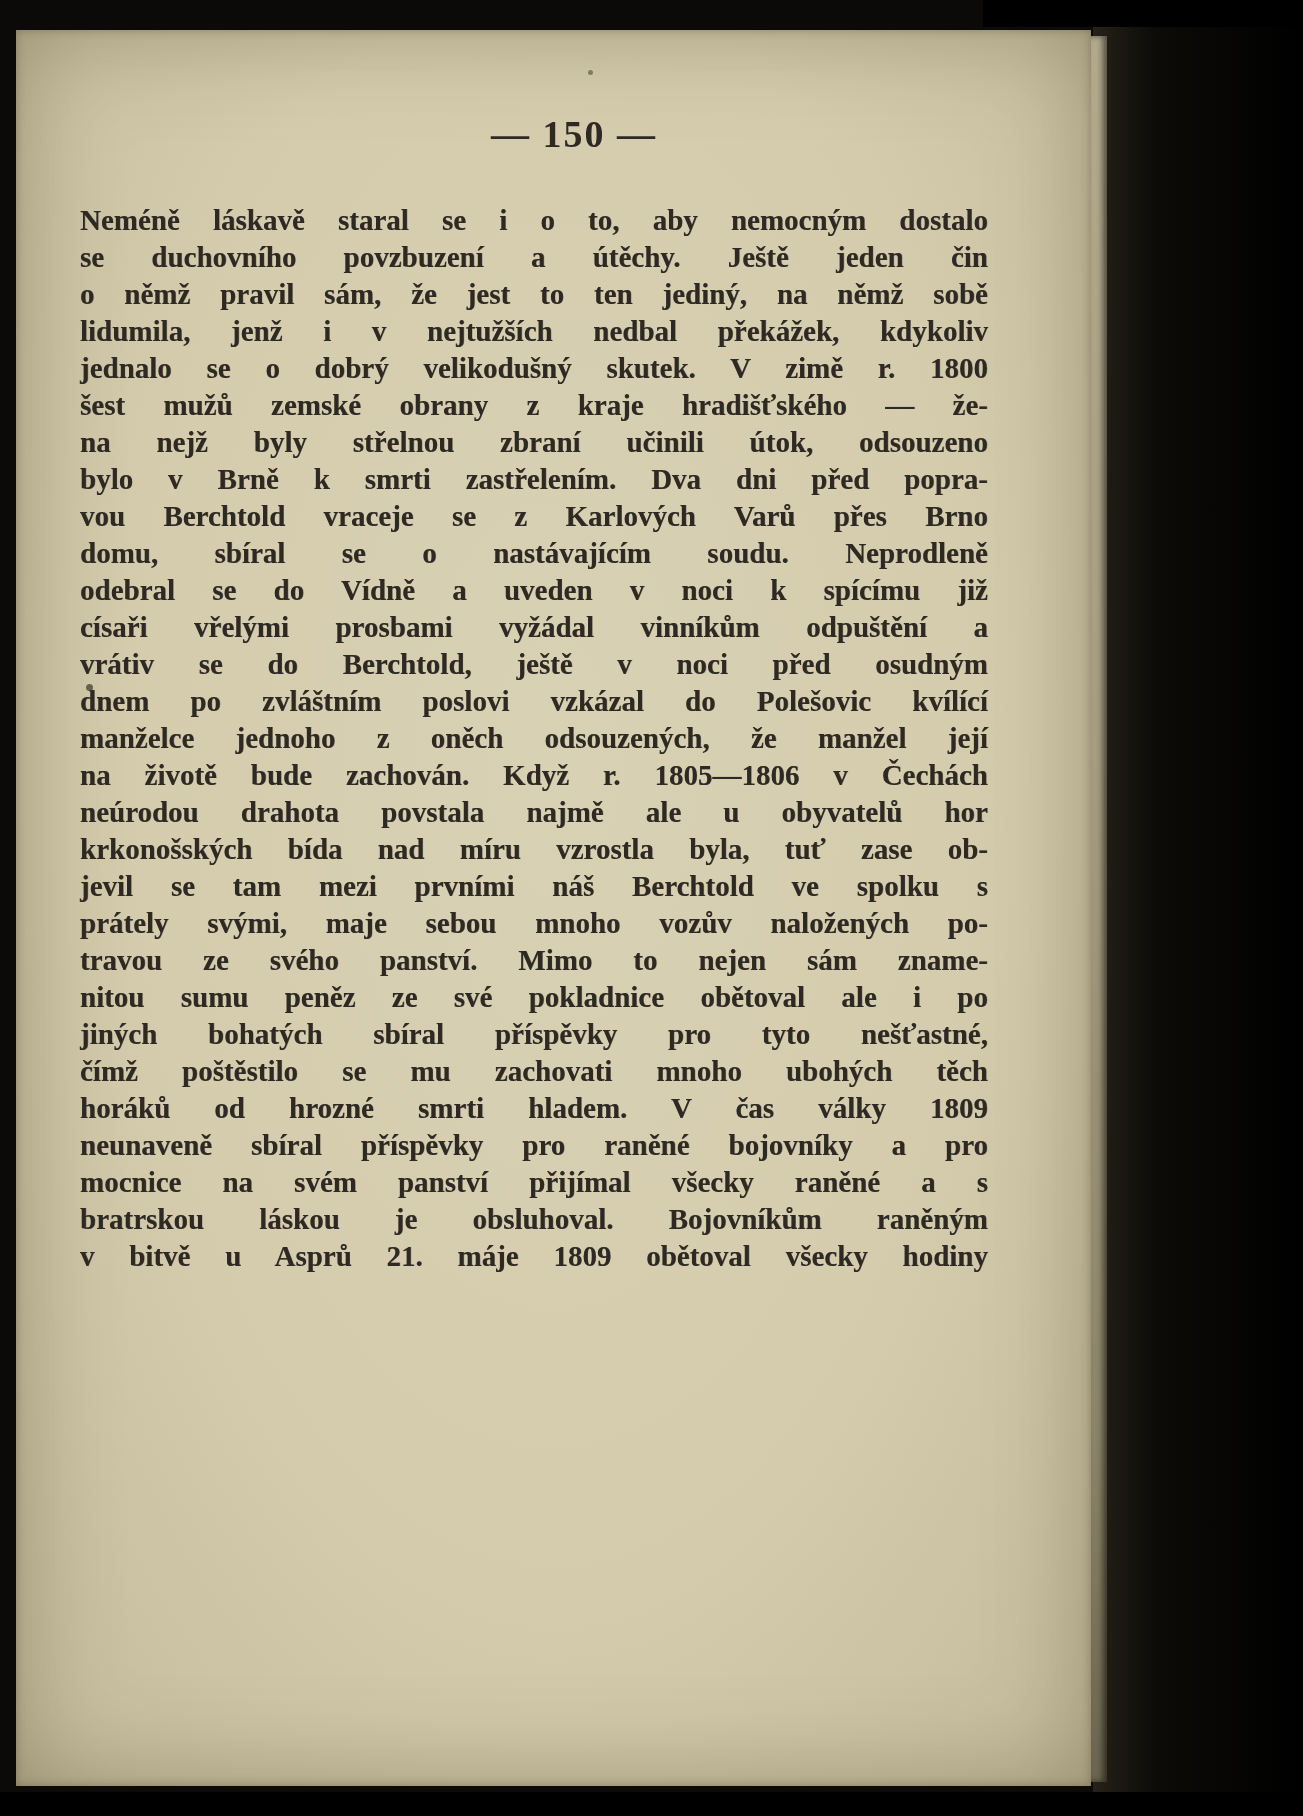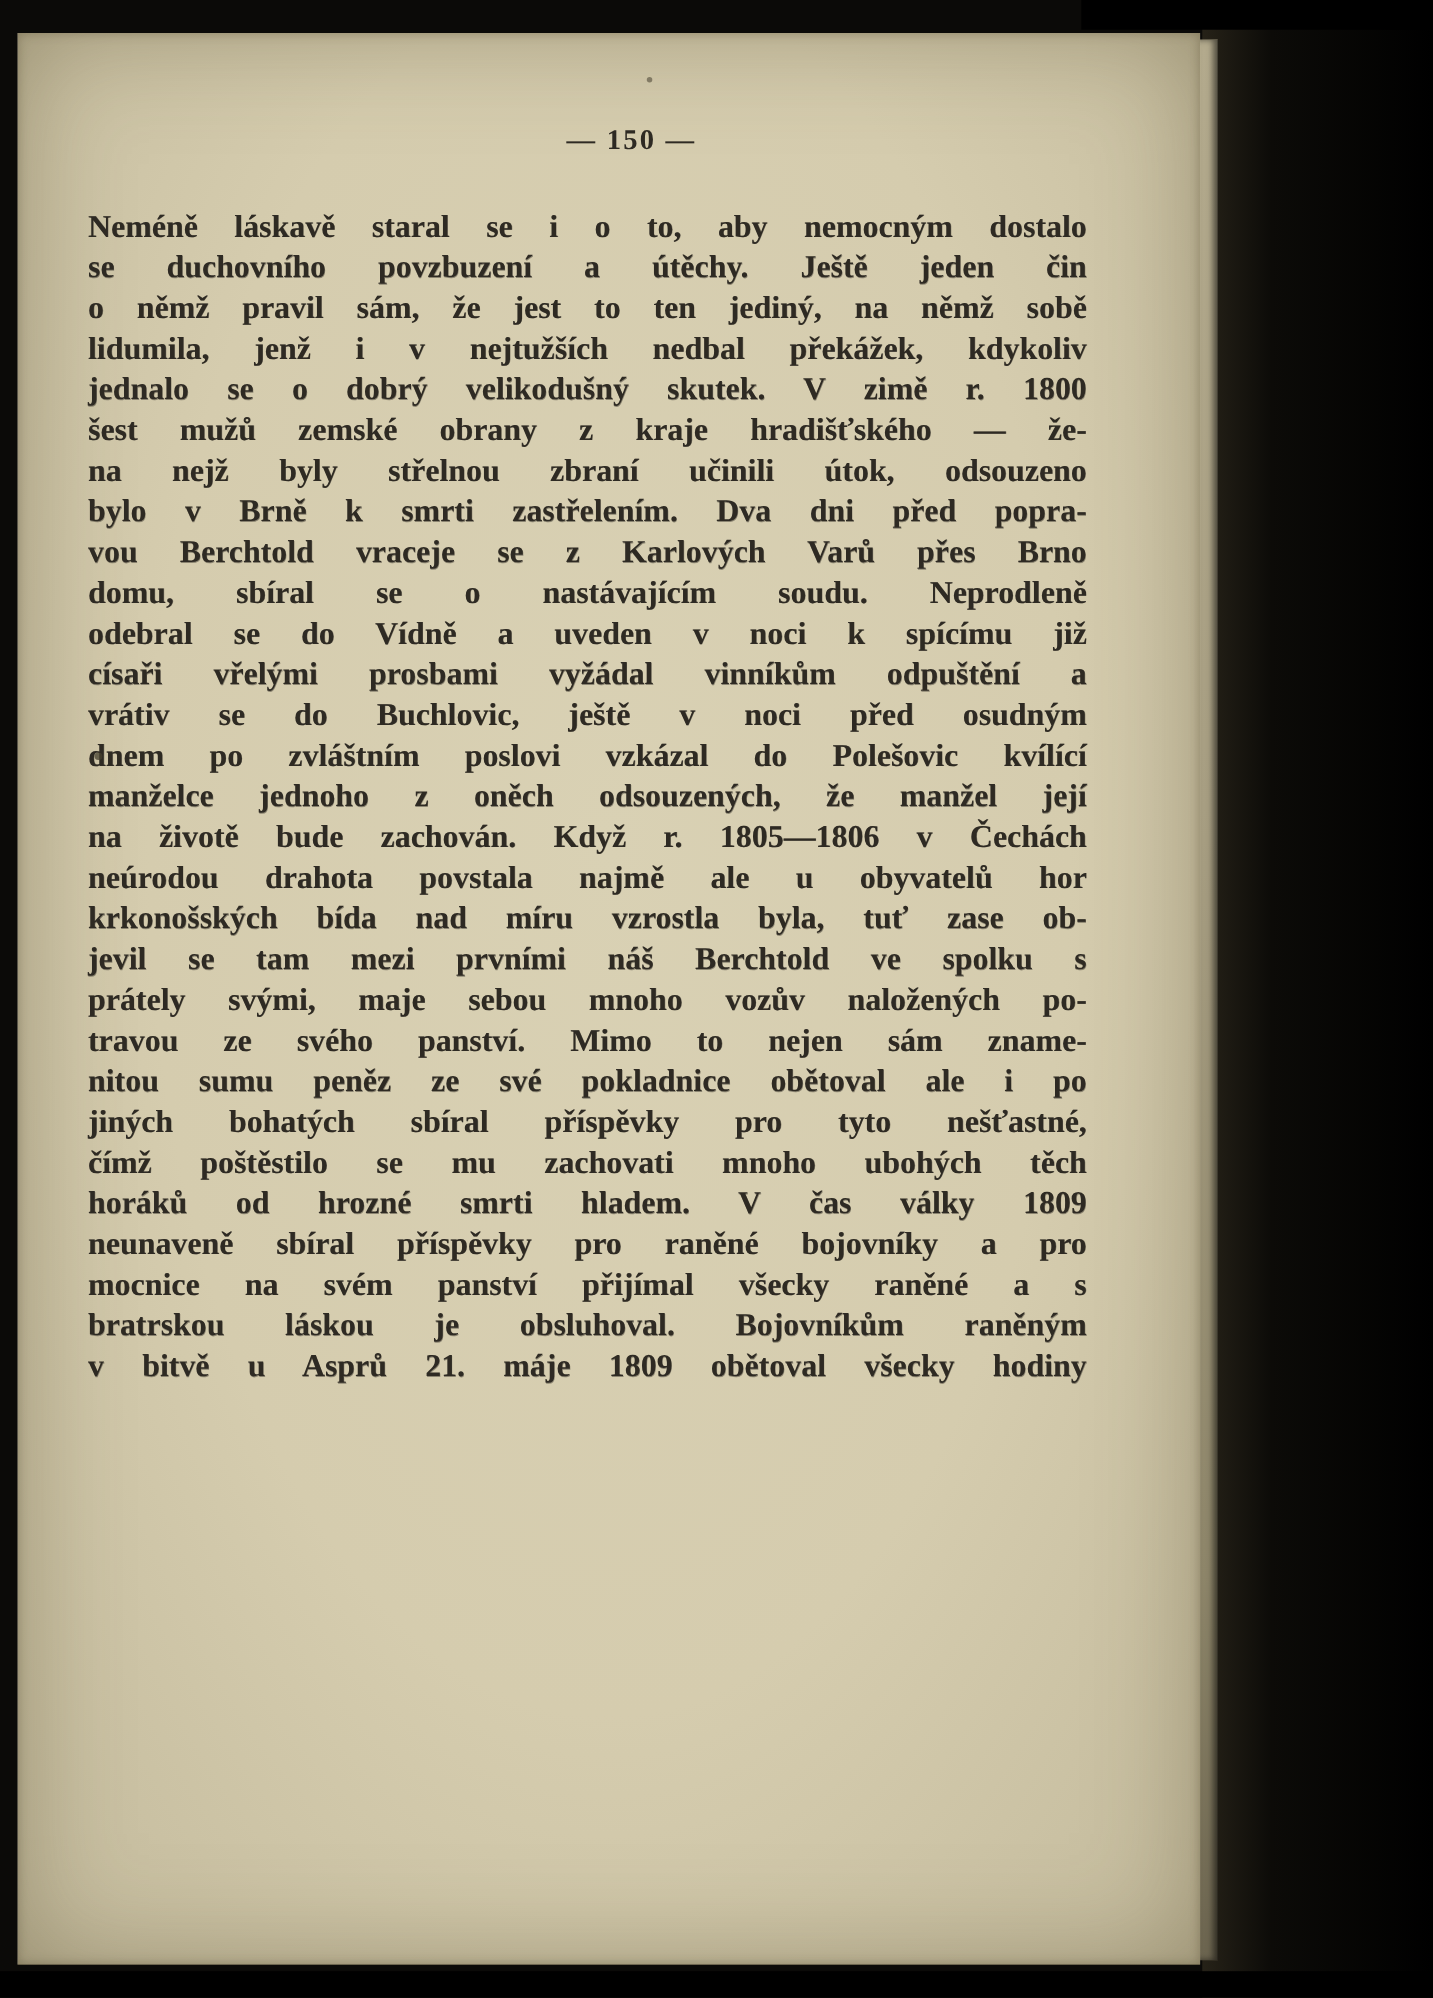--- a/index.html
+++ b/index.html
@@ -65,21 +65,21 @@
       radial-gradient(ellipse at 50% 42%, #d9d1b4 0%, var(--paper, #d5ccae) 55%, #c3ba9c 100%);
     box-shadow:
       inset 0 0 100px rgba(86, 76, 44, 0.40),
       inset 0 0 10px rgba(60, 52, 28, 0.35);
   }
   .page-number {
     margin-top: 82px;
     margin-left: 104px;
     width: 908px;
     text-align: center;
-    font-size: 26px;
+    font-size: 38px;
     font-weight: 700;
     letter-spacing: 2px;
     color: var(--ink, #2e2a23);
   }
   .page-text {
     margin: 46px 0 0 64px;
     width: 908px;
     font-size: 29px;
     font-weight: 700;
     color: var(--ink, #2e2a23);
@@ -131,21 +131,21 @@
         <div class="line">o němž pravil sám, že jest to ten jediný, na němž sobě</div>
         <div class="line">lidumila, jenž i v nejtužších nedbal překážek, kdykoliv</div>
         <div class="line">jednalo se o dobrý velikodušný skutek. V zimě r. 1800</div>
         <div class="line">šest mužů zemské obrany z kraje hradišťského — že-</div>
         <div class="line">na nejž byly střelnou zbraní učinili útok, odsouzeno</div>
         <div class="line">bylo v Brně k smrti zastřelením. Dva dni před popra-</div>
         <div class="line">vou Berchtold vraceje se z Karlových Varů přes Brno</div>
         <div class="line">domu, sbíral se o nastávajícím soudu. Neprodleně</div>
         <div class="line">odebral se do Vídně a uveden v noci k spícímu již</div>
         <div class="line">císaři vřelými prosbami vyžádal vinníkům odpuštění a</div>
-        <div class="line">vrátiv se do Buchlovic, ještě v noci před osudným</div>
+        <div class="line">vrátiv se do Berchtold, ještě v noci před osudným</div>
         <div class="line">dnem po zvláštním poslovi vzkázal do Polešovic kvílící</div>
         <div class="line">manželce jednoho z oněch odsouzených, že manžel její</div>
         <div class="line">na životě bude zachován. Když r. 1805—1806 v Čechách</div>
         <div class="line">neúrodou drahota povstala najmě ale u obyvatelů hor</div>
         <div class="line">krkonošských bída nad míru vzrostla byla, tuť zase ob-</div>
         <div class="line">jevil se tam mezi prvními náš Berchtold ve spolku s</div>
         <div class="line">prátely svými, maje sebou mnoho vozův naložených po-</div>
         <div class="line">travou ze svého panství. Mimo to nejen sám zname-</div>
         <div class="line">nitou sumu peněz ze své pokladnice obětoval ale i po</div>
         <div class="line">jiných bohatých sbíral příspěvky pro tyto nešťastné,</div>

